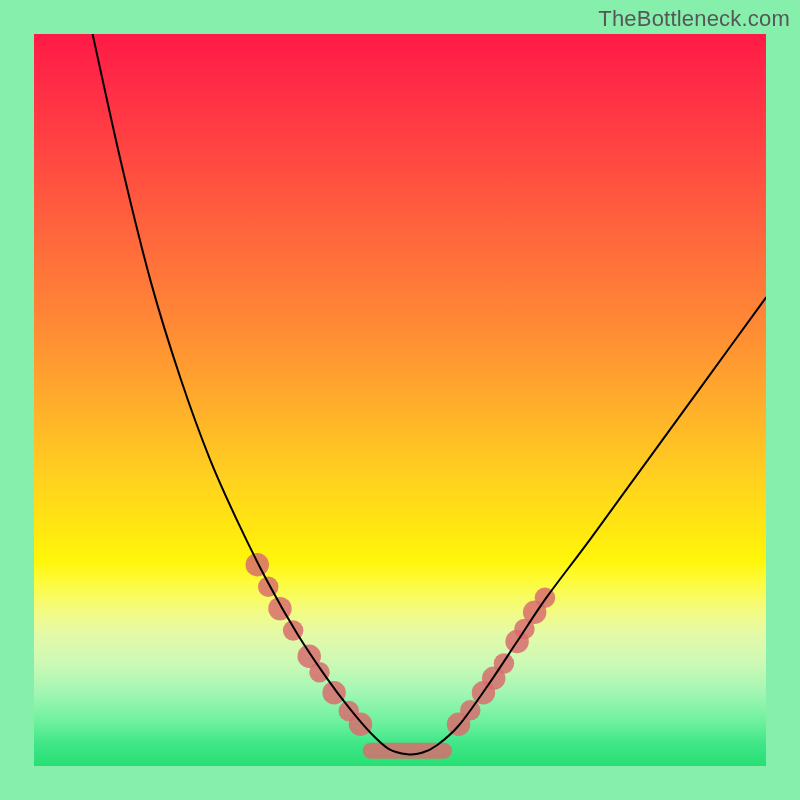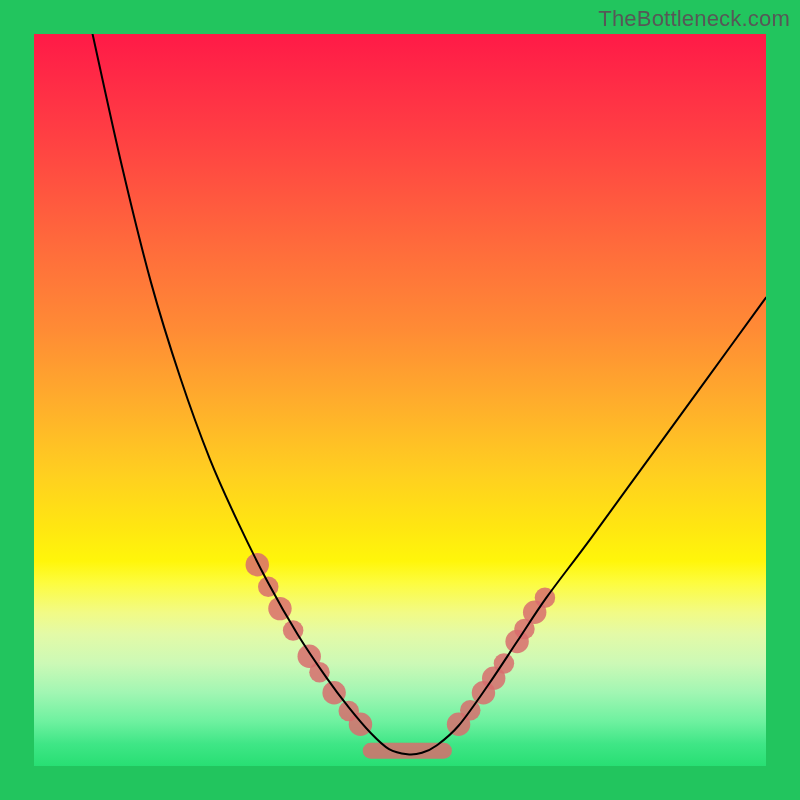--- a/index.html
+++ b/index.html
@@ -8,21 +8,21 @@
     width: 800px;
     height: 800px;
     background: #000;
     overflow: hidden;
     font-family: Arial, Helvetica, sans-serif;
   }
   #stage {
     position: relative;
     width: 800px;
     height: 800px;
-    background: #22c55e;
+    background: #86efac;
   }
   #plot {
     position: absolute;
     left: 34px;
     top: 34px;
     width: 732px;
     height: 732px;
     overflow: hidden;
     background: linear-gradient(
       to bottom,

